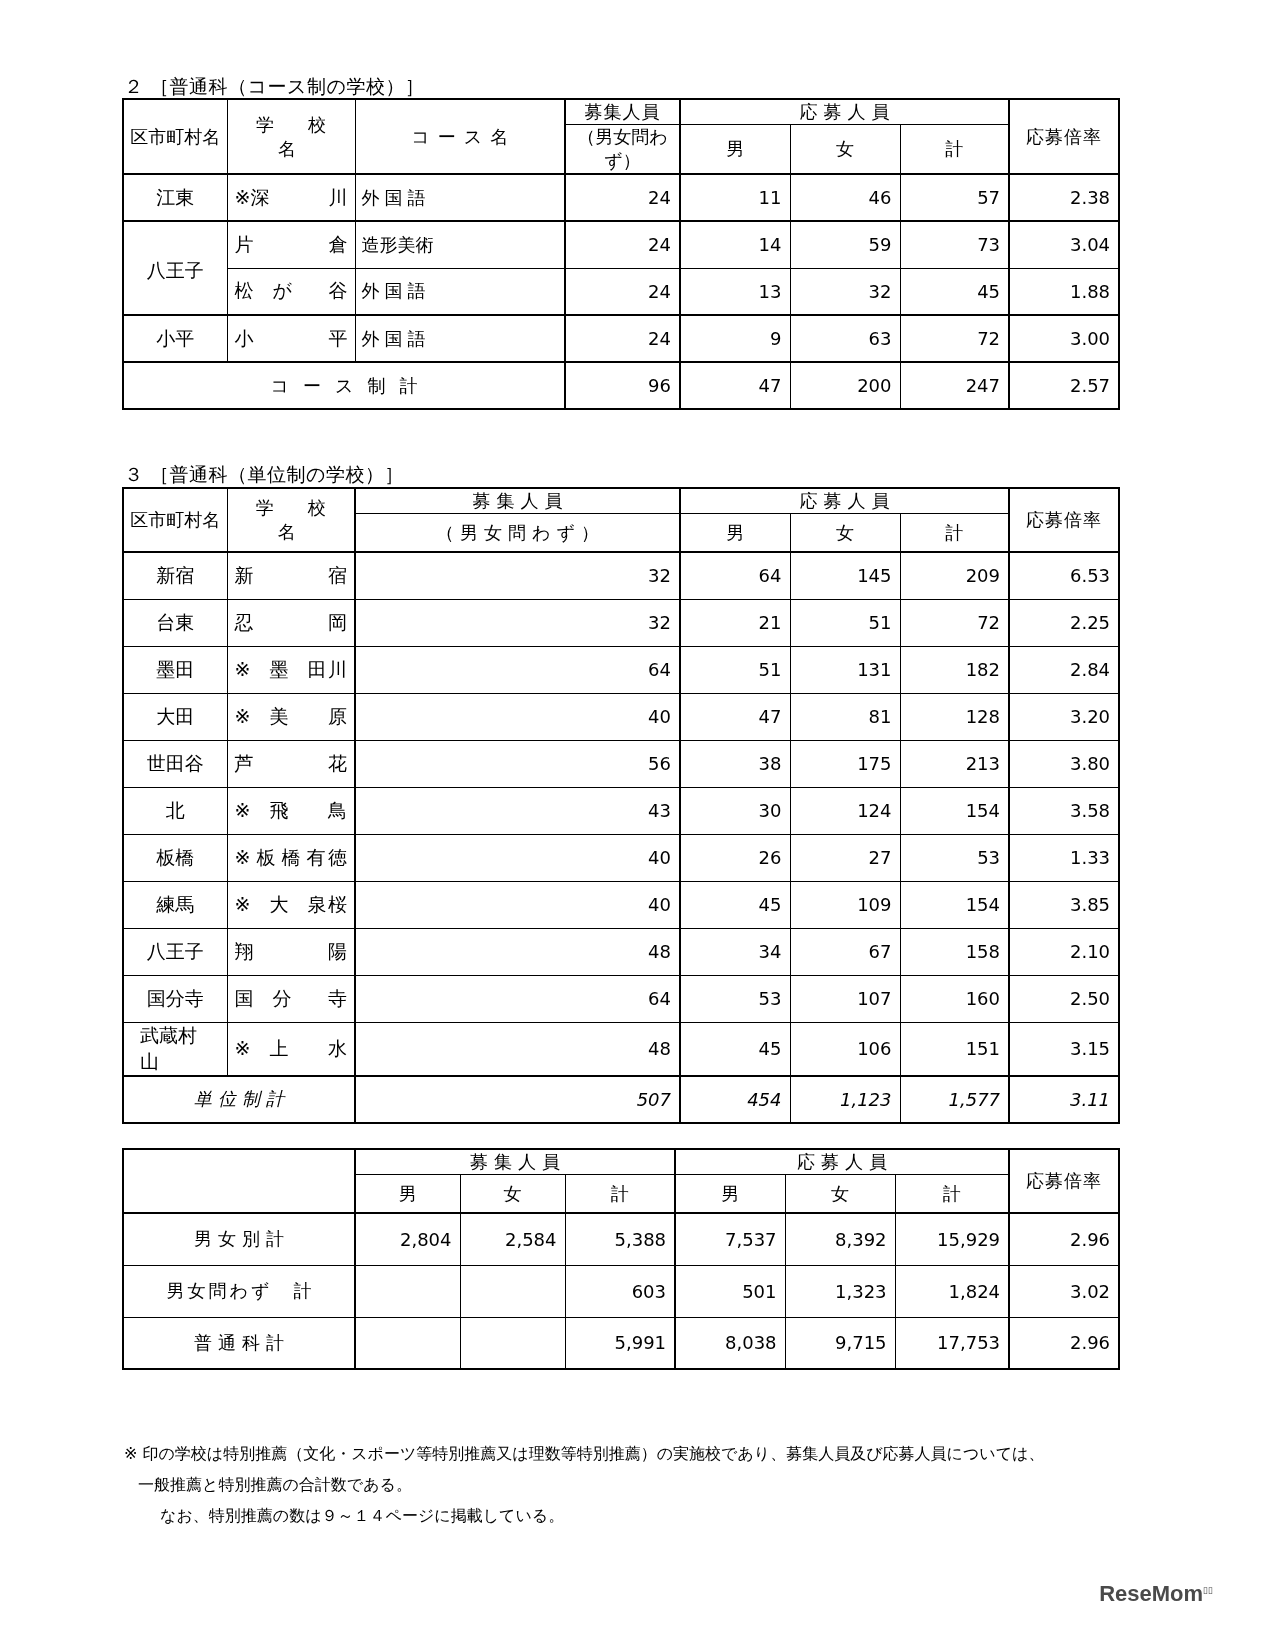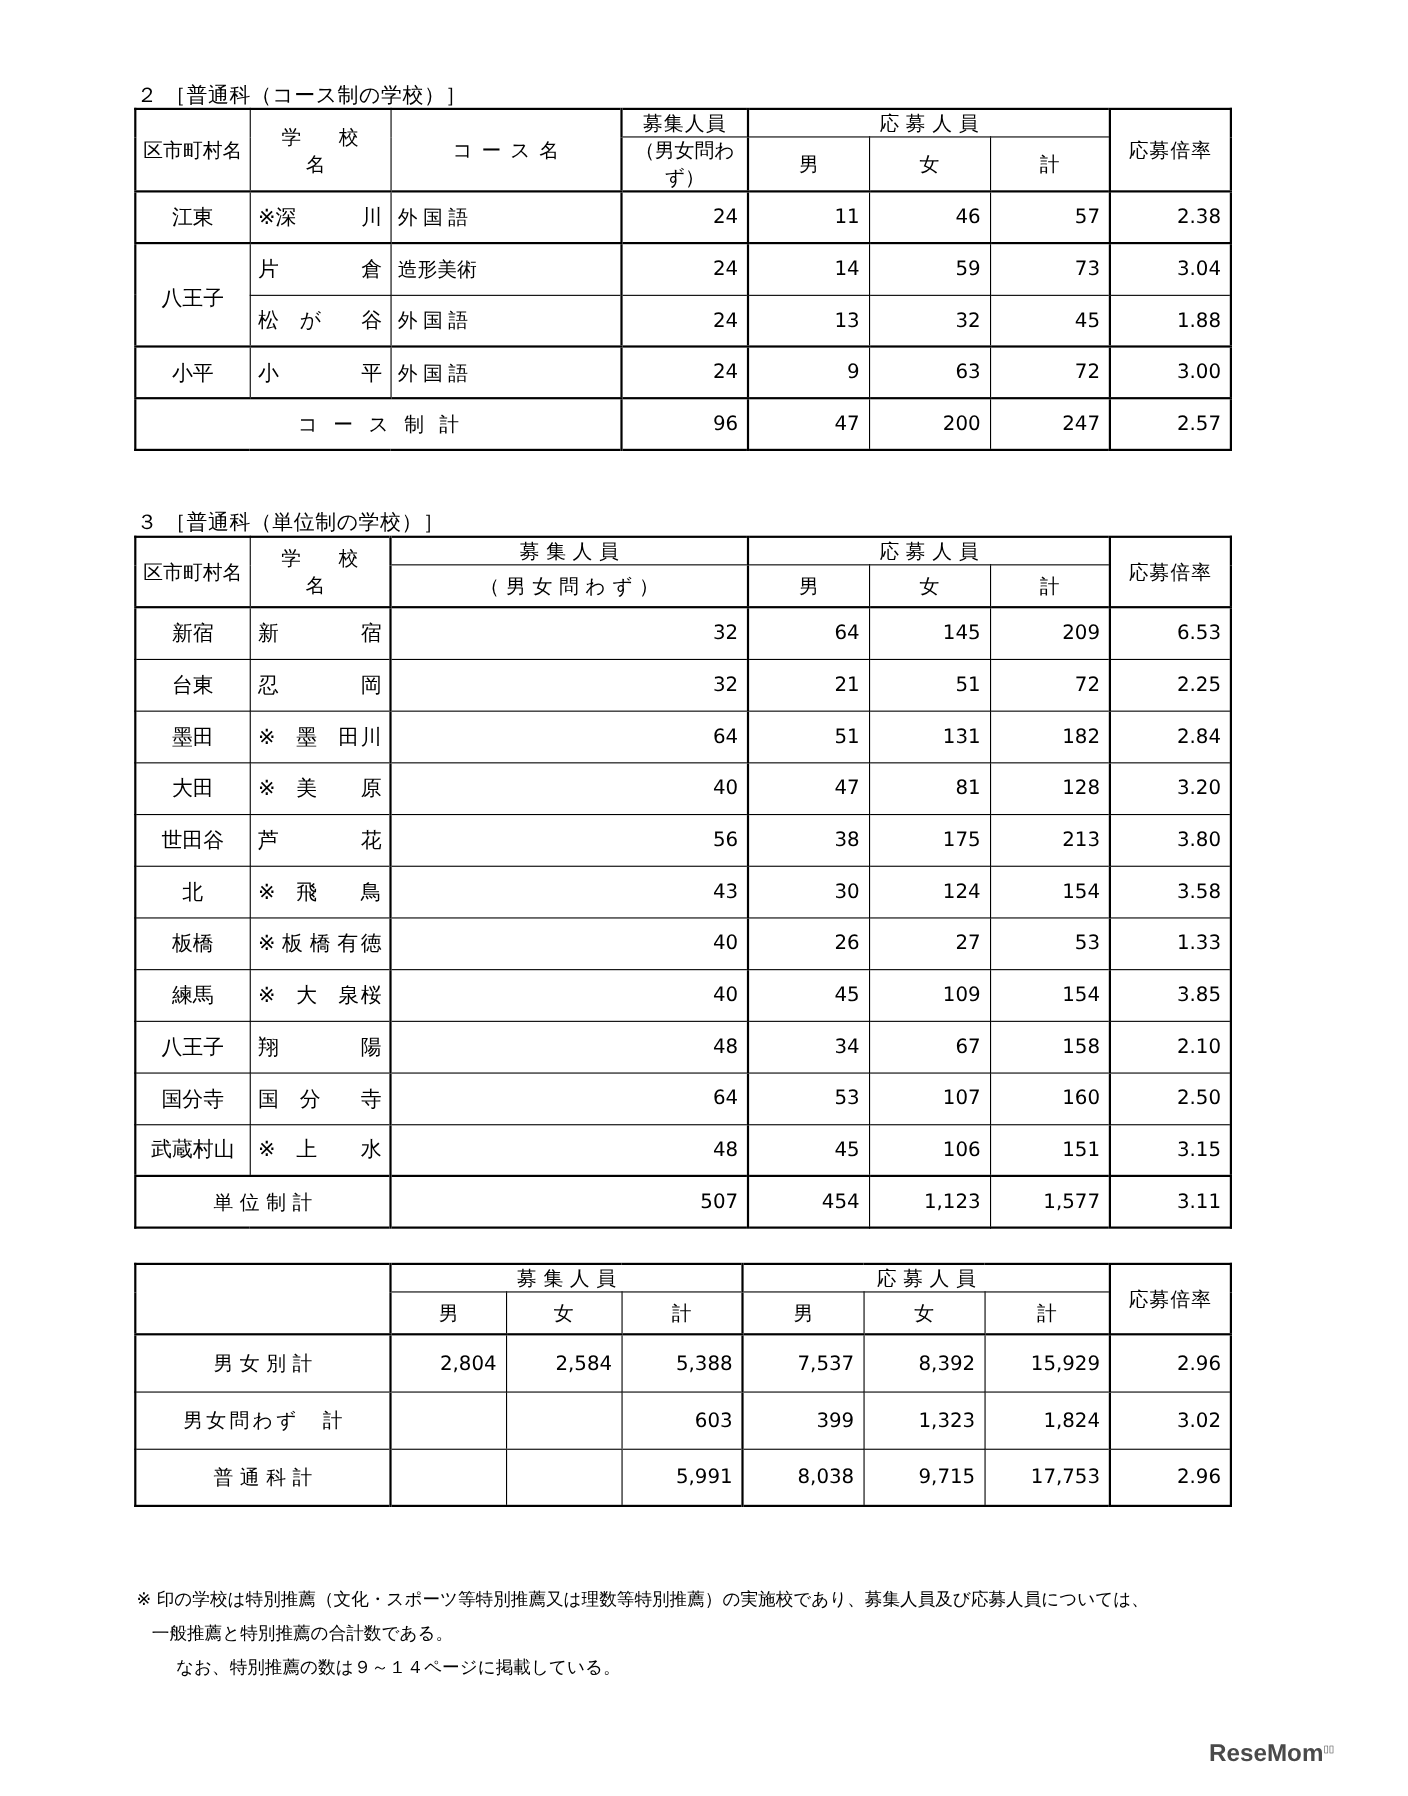--- a/index.html
+++ b/index.html
@@ -77,21 +77,21 @@
     align-items: center;
     padding: 0 7px;
     font-size: 19px;
     height: 100%;
     box-sizing: border-box;
   }
   .muni {
     display: flex;
     justify-content: space-around;
     align-items: center;
-    padding: 0 6px;
+    padding: 0 16px;
     font-size: 19px;
     height: 100%;
     box-sizing: border-box;
   }
   .muni.solid { justify-content: center; letter-spacing: 0; }
   .course-name { font-size: 19px; padding-left: 6px; letter-spacing: 5px; }
   .course-name.tight { letter-spacing: 0px; }
 
   .totalrow-label {
     text-align: center;
@@ -474,21 +474,21 @@
               <span>※　上</span>
               <span>水</span>
             </div>
           </td>
           <td class="r thick-l">48</td>
           <td class="r thick-l">45</td>
           <td class="r">106</td>
           <td class="r">151</td>
           <td class="r thick-l">3.15</td>
         </tr>
-        <tr style="height: 47px;">
+        <tr style="height: 47px; font-style: italic;">
           <td class="totalrow-label narrow thick-t" colspan="2">単位制計</td>
           <td class="r thick-l thick-t">507</td>
           <td class="r thick-l thick-t">454</td>
           <td class="r thick-t">1,123</td>
           <td class="r thick-t">1,577</td>
           <td class="r thick-l thick-t">3.11</td>
         </tr>
       </tbody>
   </table>
 
@@ -528,21 +528,21 @@
           <td class="r thick-l">7,537</td>
           <td class="r">8,392</td>
           <td class="r">15,929</td>
           <td class="r thick-l">2.96</td>
         </tr>
         <tr style="height: 52px;">
           <td class="totalrow-label none">男女問わず　計</td>
           <td class="r thick-l" style="border-right: none;"></td>
           <td class="r" style="border-right: none;"></td>
           <td class="r">603</td>
-          <td class="r thick-l">399</td>
+          <td class="r thick-l">501</td>
           <td class="r">1,323</td>
           <td class="r">1,824</td>
           <td class="r thick-l">3.02</td>
         </tr>
         <tr style="height: 52px;">
           <td class="totalrow-label narrow">普通科計</td>
           <td class="r thick-l" style="border-right: none;"></td>
           <td class="r" style="border-right: none;"></td>
           <td class="r">5,991</td>
           <td class="r thick-l">8,038</td>

